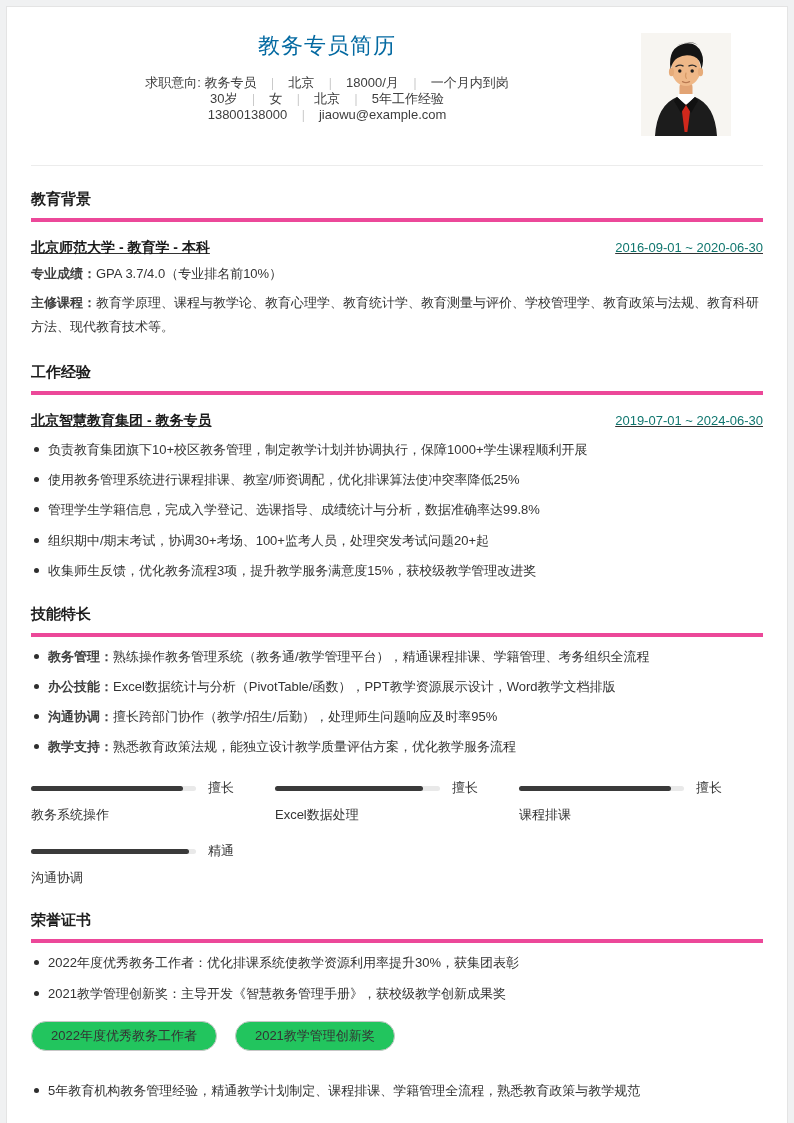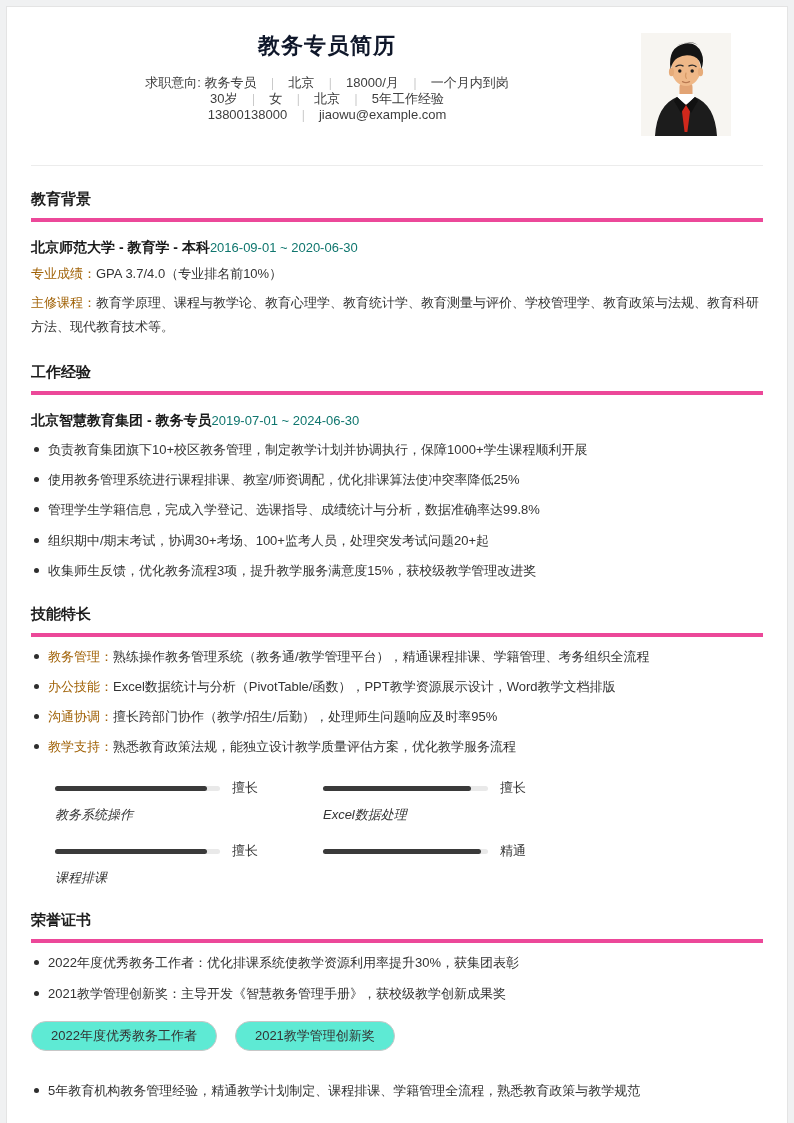--- a/index.html
+++ b/index.html
@@ -15,63 +15,63 @@
     margin:6px;
     width:782px;
     min-height:1111px;
     background:#ffffff;
     border:1px solid #e4e4e4;
     padding:14px 24px 30px;
   }
   
   .header{position:relative;border-bottom:1px solid #ececec;padding-bottom:16px;min-height:118px;}
   .header-text{width:592px;text-align:center;}
-  .page-title{font-size:22px;font-weight:bold;color:#0f172a;margin:10px 0 14px;letter-spacing:1px;}
+  .page-title{font-size:22px;font-weight:normal;color:#0369a1;margin:10px 0 14px;letter-spacing:1px;}
   .contact-line{font-size:13px;color:#3d3d3d;line-height:16px;white-space:nowrap;}
   .sep{color:#b9b9b9;margin:0 10px;font-size:12px;}
   .photo{
     position:absolute;top:2px;right:32px;
     width:90px;height:103px;overflow:hidden;
   }
   .photo svg{display:block;}
   
   .section{margin-top:24px;}
   .section-title{
     font-size:15px;font-weight:bold;color:#1d1d1d;
     padding-bottom:9px;margin:0;
     border-bottom:4px solid #ec4899;
   }
-  .entry-head{display:flex;align-items:baseline;margin-top:17px;}
+  .entry-head{display:flex;justify-content:space-between;align-items:baseline;margin-top:17px;text-decoration:underline;}
   .entry-title{font-size:14px;font-weight:bold;color:#1a1a1a;}
   .entry-date{font-size:13px;color:#0f766e;}
   .info-row{font-size:13px;line-height:1.85;margin-top:5px;color:#333;}
-  .row-label{font-weight:normal;color:#a16207;}
+  .row-label{font-weight:bold;color:#404040;}
   
   ul.bullets{list-style:none;margin:8px 0 0;padding:0;}
   ul.bullets li{
     position:relative;padding-left:17px;
     font-size:13px;line-height:1.55;margin-top:10px;color:#333;
   }
   ul.bullets li::before{
     content:"";position:absolute;left:3px;top:7px;
     width:5px;height:5px;border-radius:50%;background:#2e2e2e;
   }
   
   .bars{display:flex;flex-wrap:wrap;margin-top:24px;}
-  .bar-item{width:33.33%;box-sizing:border-box;margin-bottom:20px;margin-left:24px;}
+  .bar-item{width:33.33%;box-sizing:border-box;margin-bottom:20px;}
   .bar-row{display:flex;align-items:center;height:14px;}
   .bar-track{width:165px;height:5px;background:#e9e9e9;border-radius:3px;}
   .bar-fill{height:5px;background:#3a3a3a;border-radius:3px;}
   .bar-level{font-size:13px;color:#333;margin-left:12px;}
-  .bar-name{font-size:13px;color:#333;margin-top:11px;font-style:italic;}
+  .bar-name{font-size:13px;color:#333;margin-top:11px;}
   
   .tags{display:flex;gap:18px;margin-top:17px;}
   .tag{
     border:1px solid #c7c7c7;border-radius:16px;
-    padding:5px 19px;font-size:13px;color:#333;background:#5eead4;
+    padding:5px 19px;font-size:13px;color:#333;background:#22c55e;
   }
 </style>
 </head>
 <body>
 
 <div class="card">
 
   <div class="header">
     <div class="header-text">
       <div class="page-title">教务专员简历</div>
@@ -190,20 +190,21 @@
         </div>
         <div class="bar-name">课程排课</div>
       </div>
       <div class="bar-item">
         <div class="bar-row">
           <div class="bar-track">
             <div class="bar-fill" style="width: 96%;"></div>
           </div>
           <span class="bar-level">精通</span>
         </div>
+        <div class="bar-name">沟通协调</div>
       </div>
     </div>
   </div>
 
   <div class="section" style="margin-top:4px;">
     <h2 class="section-title">荣誉证书</h2>
     <ul class="bullets">
       <li>2022年度优秀教务工作者：优化排课系统使教学资源利用率提升30%，获集团表彰</li>
       <li>2021教学管理创新奖：主导开发《智慧教务管理手册》，获校级教学创新成果奖</li>
     </ul>

